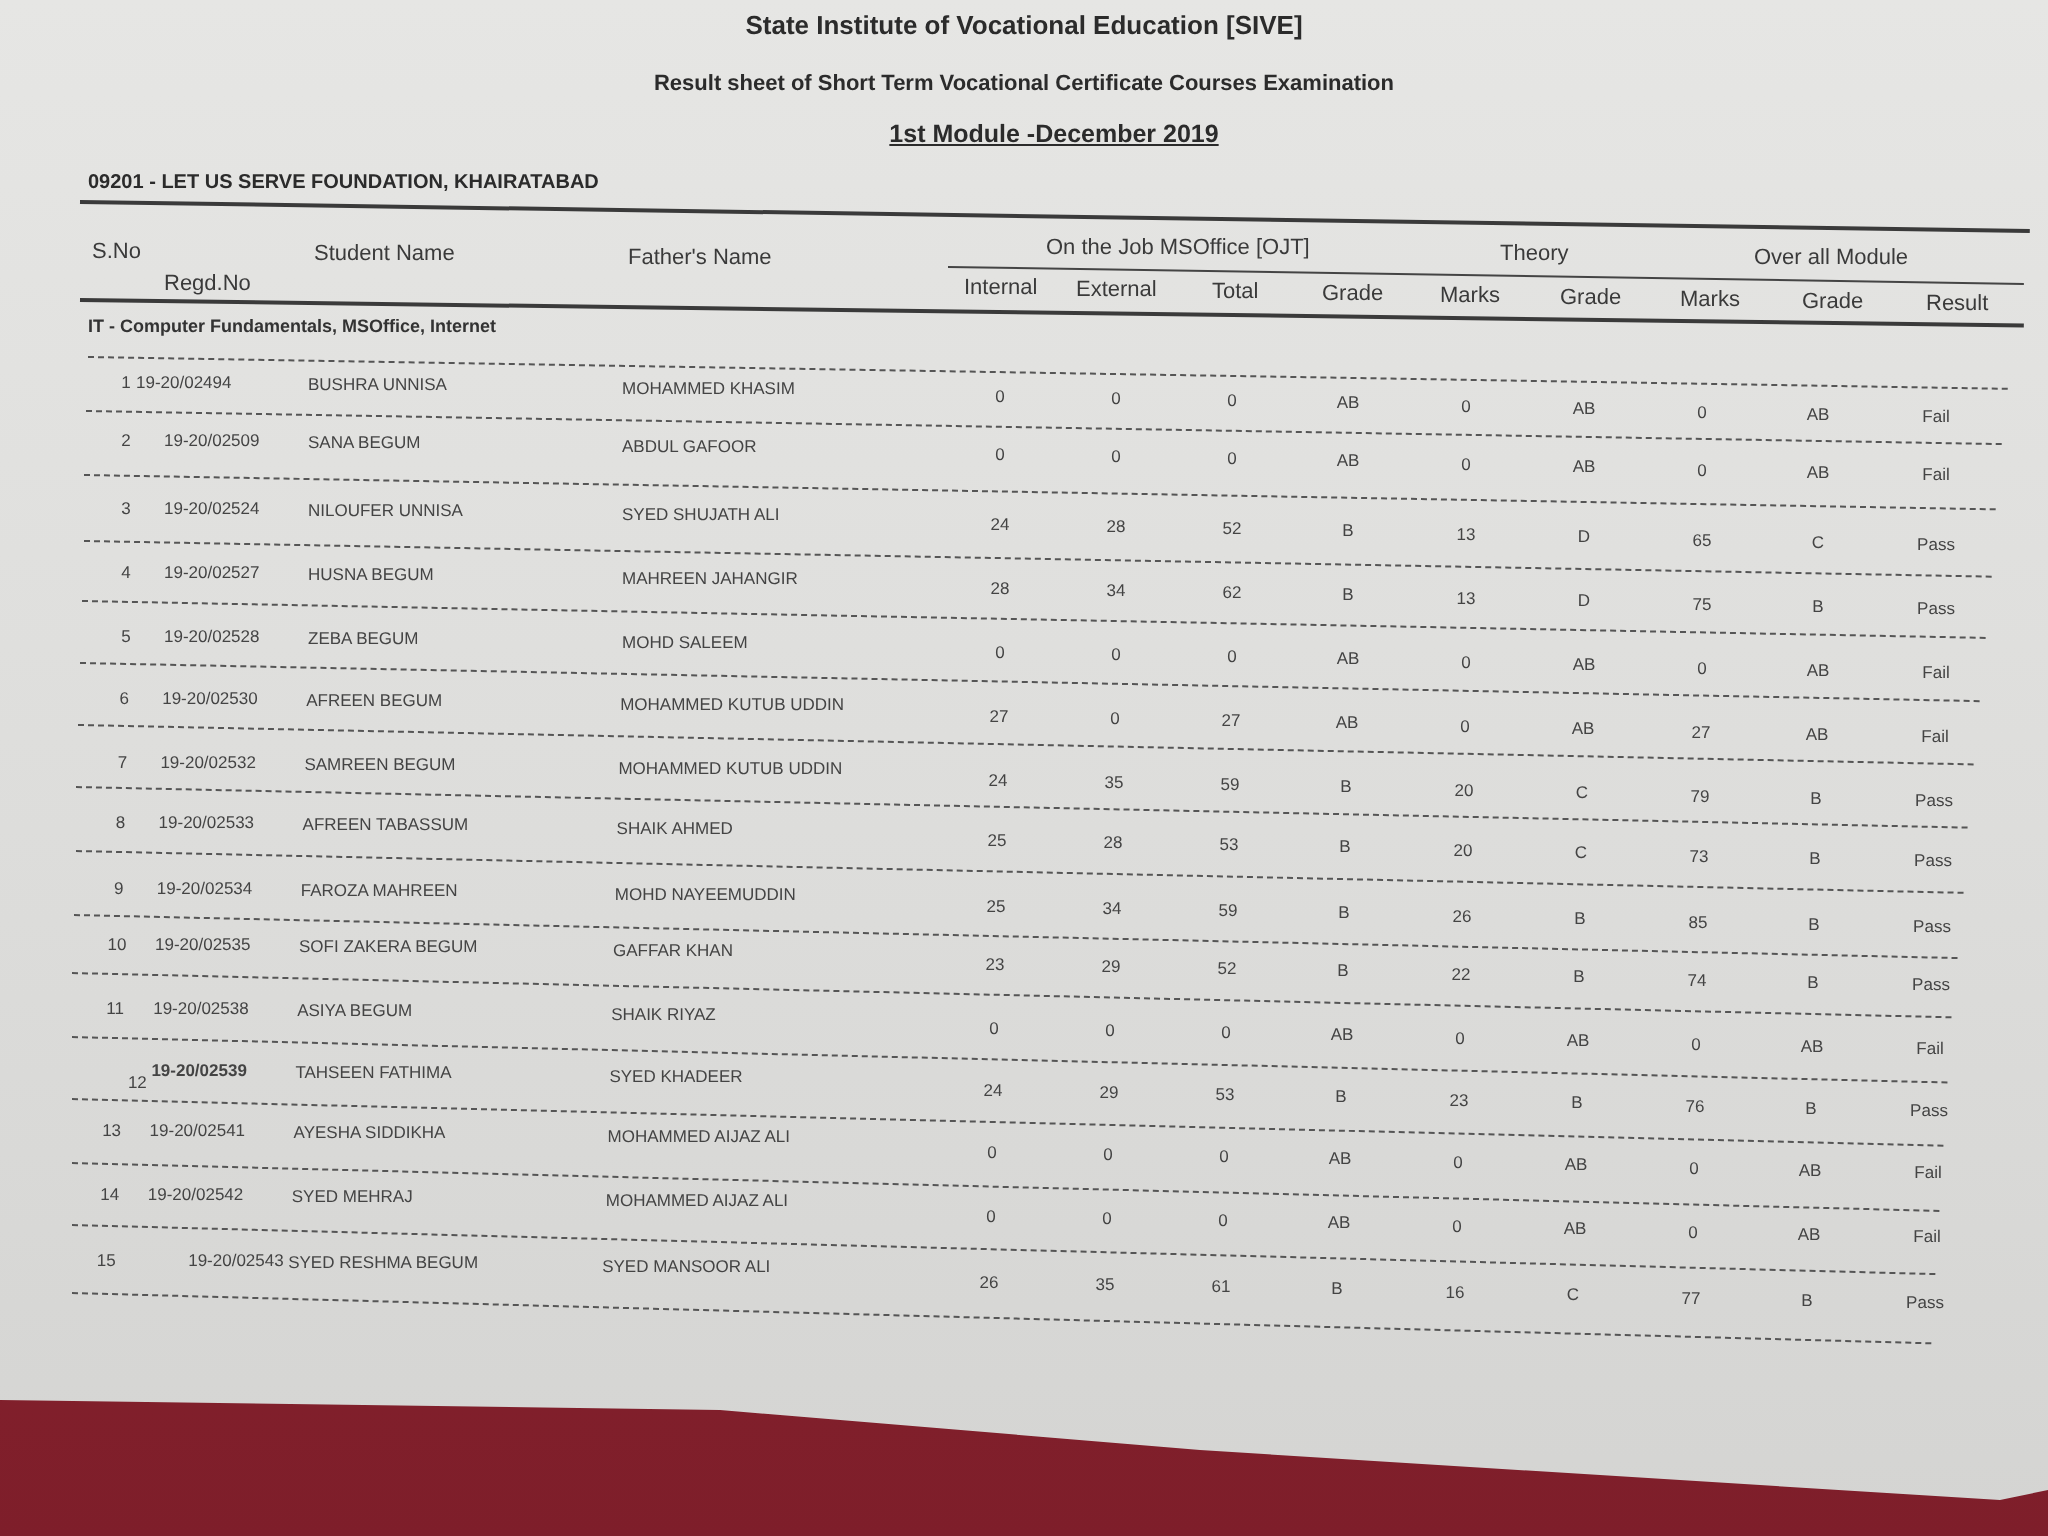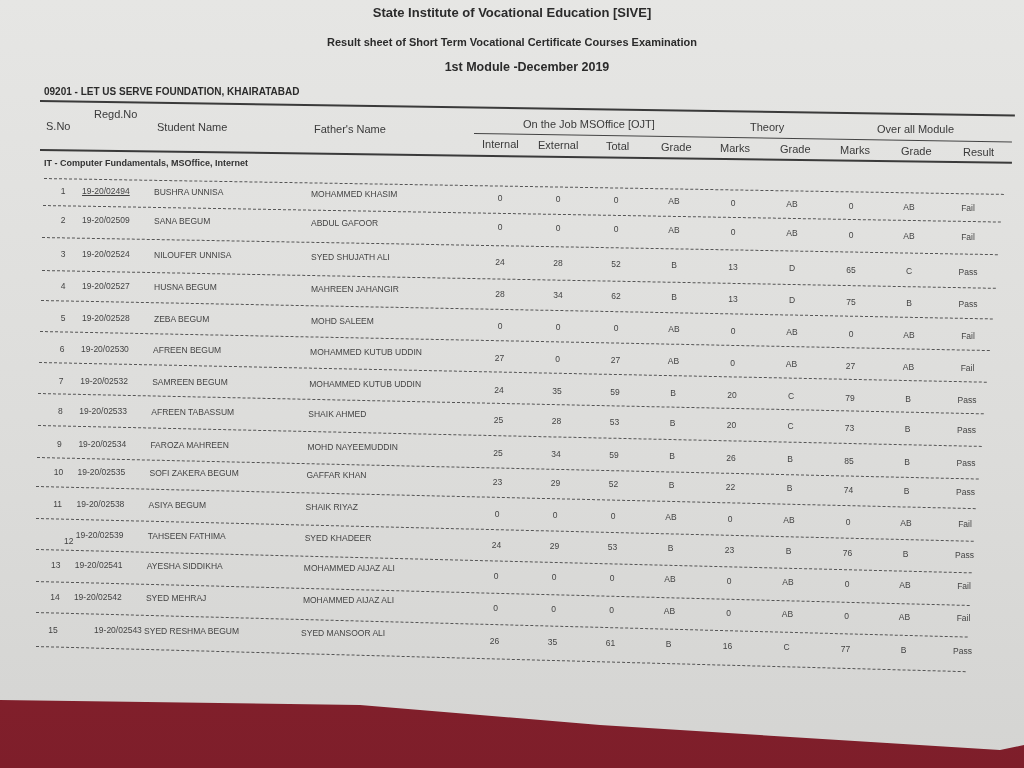--- a/index.html
+++ b/index.html
@@ -17,21 +17,21 @@
     position: absolute; left: 0; top: 0; width: 1024px; height: 768px;
     background: linear-gradient(180deg, #9b2a36 0%, #7e1e2a 100%);
   }
   .title1, .title2, .title3 {
     position: absolute; left: 0; width: 1024px; text-align: center;
     color: #2b2b2b; font-weight: bold;
   }
   .title1 { top: 5px; font-size: 13px; box-sizing: border-box; }
   .title2 { top: 36px; font-size: 11px; box-sizing: border-box; }
   .title3 { top: 60px; font-size: 12.5px; padding-left: 0; }
-  .title3 span { padding-left: 30px; }
+  .title3 span { text-decoration: underline; padding-left: 30px; }
   .centre {
     position: absolute; left: 44px; top: 86px; font-size: 10px; font-weight: bold; color: #2b2b2b;
   }
   .hline { position: absolute; height: 2px; background: #3a3a3a; transform-origin: left center; }
   .thinline { position: absolute; height: 1px; background: #444; transform-origin: left center; }
   .hdr { position: absolute; font-size: 11px; color: #3a3a3a; white-space: nowrap; }
   .course { position: absolute; left: 44px; top: 158px; font-size: 9px; font-weight: bold; color: #333; }
   .dotted { position: absolute; height: 0; border-top: 1.5px dashed #555; transform-origin: left center; }
   .cell { position: absolute; font-size: 8.5px; color: #444; white-space: nowrap; }
   .cell.num { transform: translateX(-50%); }
@@ -45,21 +45,21 @@
 
   <div class="title1">State Institute of Vocational Education [SIVE]</div>
   <div class="title2">Result sheet of Short Term Vocational Certificate Courses Examination</div>
   <div class="title3"><span>1st Module -December 2019</span></div>
 
   <div class="centre">09201 - LET US SERVE FOUNDATION, KHAIRATABAD</div>
 
   <div class="hline" style="left:40px; top:100px; width:975px; transform:rotate(0.85deg);"></div>
 
   <div class="hdr" style="left:46px; top:120px;">S.No</div>
-  <div class="hdr" style="left:82px; top:108px;margin-left:12px;">Regd.No</div>
+  <div class="hdr" style="left:82px; top:136px;">Regd.No</div>
   <div class="hdr" style="left:157px; top:121px;">Student Name</div>
   <div class="hdr" style="left:314px; top:123px;">Father's Name</div>
 
   <div class="hdr" style="left:523px; top:118px;">On the Job MSOffice [OJT]</div>
   <div class="hdr" style="left:750px; top:121px;">Theory</div>
   <div class="hdr" style="left:877px; top:123px;">Over all Module</div>
 
   <div class="thinline" style="left:474px; top:133px; width:538px; transform:rotate(0.9deg);"></div>
 
   <div class="hdr" style="left:482px; top:138px;">Internal</div>
@@ -88,21 +88,21 @@
       <div class="dotted" style="left: 37.6px; top: 425px; width: 944px; transform: rotate(1.27deg);"></div>
       <div class="dotted" style="left: 36.8px; top: 457px; width: 942px; transform: rotate(1.31deg);"></div>
       <div class="dotted" style="left: 36px; top: 486px; width: 940px; transform: rotate(1.35deg);"></div>
       <div class="dotted" style="left: 36px; top: 518px; width: 938px; transform: rotate(1.39deg);"></div>
       <div class="dotted" style="left: 36px; top: 549px; width: 936px; transform: rotate(1.43deg);"></div>
       <div class="dotted" style="left: 36px; top: 581px; width: 934px; transform: rotate(1.47deg);"></div>
       <div class="dotted" style="left: 36px; top: 612px; width: 932px; transform: rotate(1.51deg);"></div>
       <div class="dotted" style="left: 36px; top: 646px; width: 930px; transform: rotate(1.55deg);"></div>
       <div>
         <span class="cell num" style="left: 63px; top: 186px;">1</span>
-        <span class="cell" style="left: 82px; top: 186px; text-decoration: underline;">19-20/02494</span>
+        <span class="cell" style="left: 68px; top: 186px;">19-20/02494</span>
         <span class="cell" style="left: 154px; top: 187px;">BUSHRA UNNISA</span>
         <span class="cell" style="left: 311px; top: 189px;">MOHAMMED KHASIM</span>
         <span class="cell num" style="left: 500px; top: 193px;">0</span>
         <span class="cell num" style="left: 558px; top: 194px;">0</span>
         <span class="cell num" style="left: 616px; top: 195px;">0</span>
         <span class="cell num" style="left: 674px; top: 196px;">AB</span>
         <span class="cell num" style="left: 733px; top: 198px;">0</span>
         <span class="cell num" style="left: 792px; top: 199px;">AB</span>
         <span class="cell num" style="left: 851px; top: 201px;">0</span>
         <span class="cell num" style="left: 909px; top: 202px;">AB</span>
@@ -253,21 +253,21 @@
         <span class="cell num" style="left: 613px; top: 511px;">0</span>
         <span class="cell num" style="left: 671px; top: 512px;">AB</span>
         <span class="cell num" style="left: 730px; top: 514px;">0</span>
         <span class="cell num" style="left: 789px; top: 515px;">AB</span>
         <span class="cell num" style="left: 848px; top: 517px;">0</span>
         <span class="cell num" style="left: 906px; top: 518px;">AB</span>
         <span class="cell num" style="left: 965px; top: 519px;">Fail</span>
       </div>
       <div>
         <span class="cell num" style="left: 56.7px; top: 536px; margin-left: 12px;">12</span>
-        <span class="cell" style="left: 75.7px; top: 530px;">19-20/02539</span>
+        <span class="cell" style="left: 75.7px; top: 530px; font-weight: bold;">19-20/02539</span>
         <span class="cell" style="left: 147.7px; top: 531px;">TAHSEEN FATHIMA</span>
         <span class="cell" style="left: 304.7px; top: 533px;">SYED KHADEER</span>
         <span class="cell num" style="left: 496.5px; top: 540.3px;">24</span>
         <span class="cell num" style="left: 554.5px; top: 541.3px;">29</span>
         <span class="cell num" style="left: 612.5px; top: 542.3px;">53</span>
         <span class="cell num" style="left: 670.5px; top: 543.3px;">B</span>
         <span class="cell num" style="left: 729.5px; top: 545.3px;">23</span>
         <span class="cell num" style="left: 788.5px; top: 546.3px;">B</span>
         <span class="cell num" style="left: 847.5px; top: 548.3px;">76</span>
         <span class="cell num" style="left: 905.5px; top: 549.3px;">B</span>

